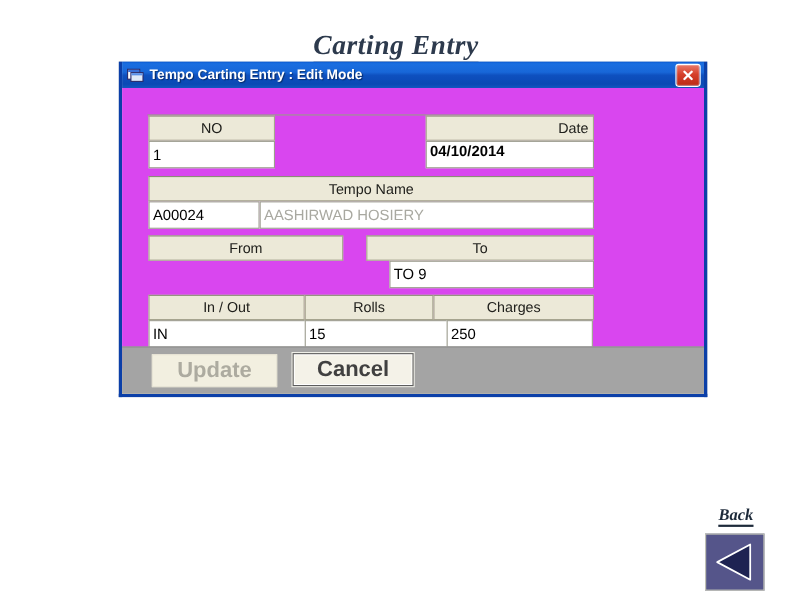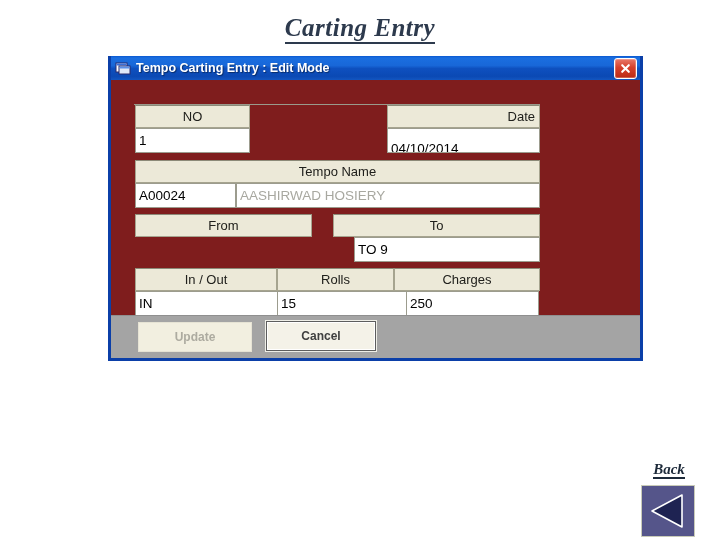--- a/index.html
+++ b/index.html
@@ -11,21 +11,21 @@
     height: 540px;
     background: #ffffff;
     font-family: "Liberation Sans", sans-serif;
     overflow: hidden;
     position: relative;
   }
 
   
   #page-title {
     position: absolute;
-    top: 14px;
+    top: 28px;
     left: 0;
     width: 720px;
     text-align: center;
     font-family: "Liberation Serif", serif;
     font-style: italic;
     font-weight: bold;
     font-size: 25px;
     color: #2d3a4d;
     letter-spacing: 0.5px;
   }
@@ -93,21 +93,21 @@
     background: #ece9d8;
     position: relative;
     box-sizing: border-box;
   }
 
   
   #form-area {
     position: absolute;
     left: 0; top: 0; right: 0;
     height: 255px;
-    background: #7f1d1d;
+    background: #d946ef;
   }
 
   
   #top-rule {
     position: absolute;
     left: 23px; top: 24px;
     width: 406px; height: 1px;
     background: #9a9a8c;
   }
 
@@ -135,36 +135,36 @@
     font-size: 13.5px;
     color: #000000;
     display: flex;
     align-items: center;
     padding-left: 3px;
     height: 25px;
     overflow: hidden;
     font-family: "Liberation Sans", sans-serif;
   }
   .inp.readonly { color: #a8a8a0; }
-  .inp.clipped { align-items: flex-start; padding-top: 16px; line-height: 13px; }
+  .inp.clipped { align-items: flex-start; padding-top: 5px; line-height: 13px; font-weight: bold; }
   .inp.clipped > span { position: relative; top: -3px; }
 
   
   #button-bar {
     position: absolute;
     left: 0; bottom: 0; right: 0;
     height: 42px;
     background: #a4a4a4;
     border-top: 1px solid #8f8f8f;
   }
   .btn {
     position: absolute;
     box-sizing: border-box;
     height: 30px;
-    font-size: 12px;
+    font-size: 20px;
     font-weight: bold;
     font-family: "Liberation Sans", sans-serif;
     display: flex; align-items: center; justify-content: center;
     background: #f2efe0;
     cursor: pointer;
   }
   #update-btn {
     left: 27px; top: 6px; width: 114px;
     color: #adaba0;
     border: 1px solid #e6e3d4;

